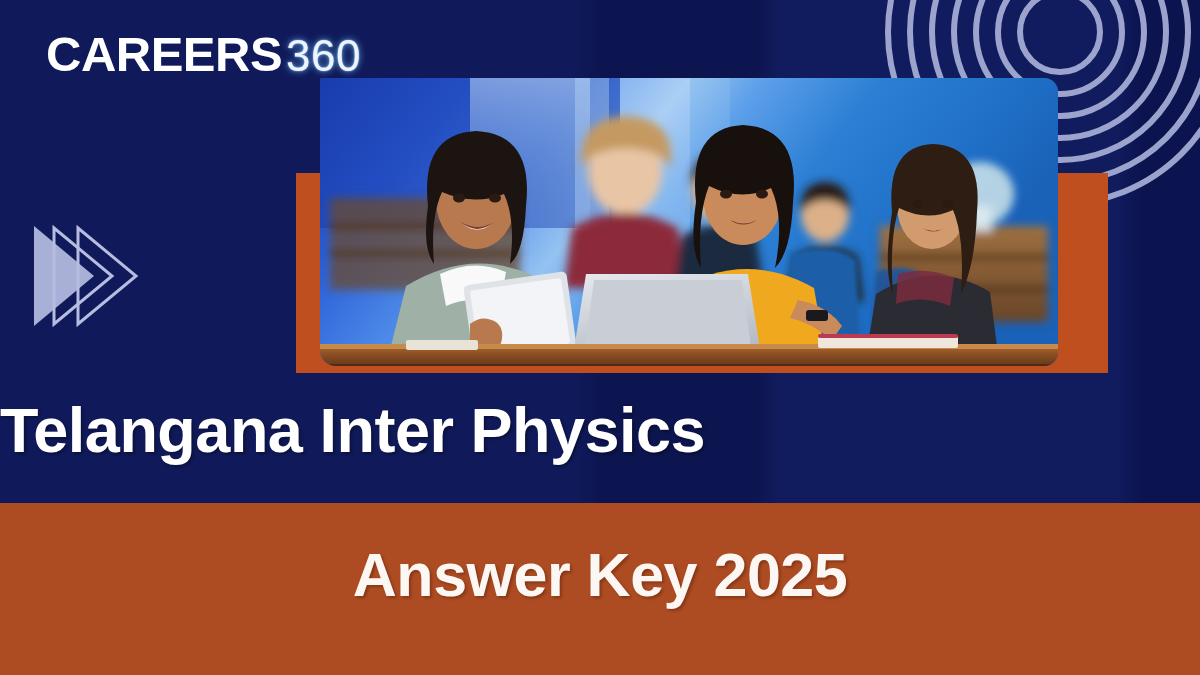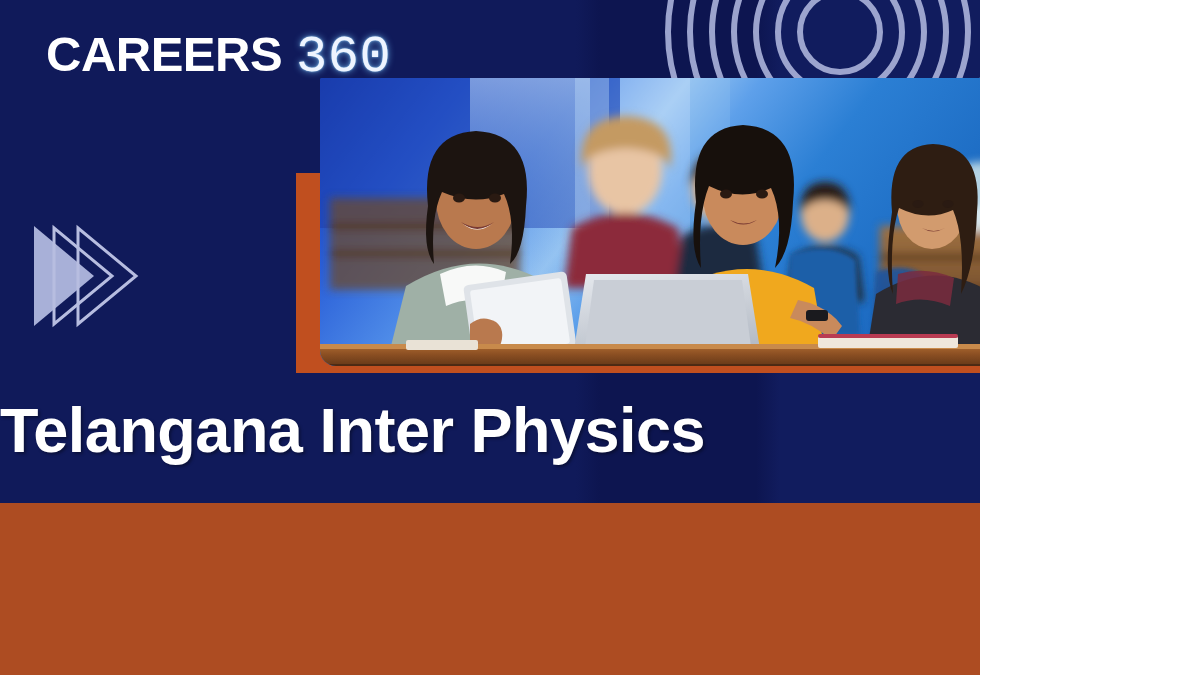--- a/index.html
+++ b/index.html
@@ -4,21 +4,21 @@
 <style>
   * { margin:0; padding:0; box-sizing:border-box; }
   html,body{ background:#ffffff; }
   body{
     font-family:"Liberation Sans", sans-serif;
     -webkit-font-smoothing:antialiased;
   }
 
   #banner{
     position:relative;
-    width:980px;
+    width:1200px;
     height:675px;
     overflow:hidden;
     background:#c2410c;
   }
 
   
   .bg-navy{
     position:absolute; left:0; top:0; width:1200px; height:503px;
     background:
       linear-gradient(90deg,
@@ -76,27 +76,26 @@
   .logo-careers{
     font-size:49px;
     font-weight:bold;
     color:#ffffff;
     letter-spacing:-0.5px;
     font-stretch:condensed;
     transform:scaleX(1.0);
     transform-origin:left center;
   }
   .logo-360{
-    font-size:52px;
+    font-size:44px;
     font-weight:normal;
     color:#eef4ff;
     letter-spacing:0.5px;
-    margin-left:14px;
+    margin-left:4px;
     text-shadow:0 0 7px rgba(120,200,255,.85), 0 0 2px rgba(180,225,255,.9);
-    font-family:Liberation Mono, monospace;
   }
 
   
   .title-line1{
     position:absolute;
     left:0; top:399px; width:1200px;
     text-align:left;
     font-size:63px;
     font-weight:bold;
     color:#ffffff;
@@ -284,14 +283,15 @@
 
   <div class="logo">
     <span class="logo-careers">CAREERS</span>
     <span class="logo-360">360</span>
   </div>
 
   <div class="title-line1">Telangana Inter Physics</div>
 
   <div class="band-orange"></div>
 
+  <div class="title-line2">Answer Key 2025</div>
 
 </div>
 
 </body></html>

